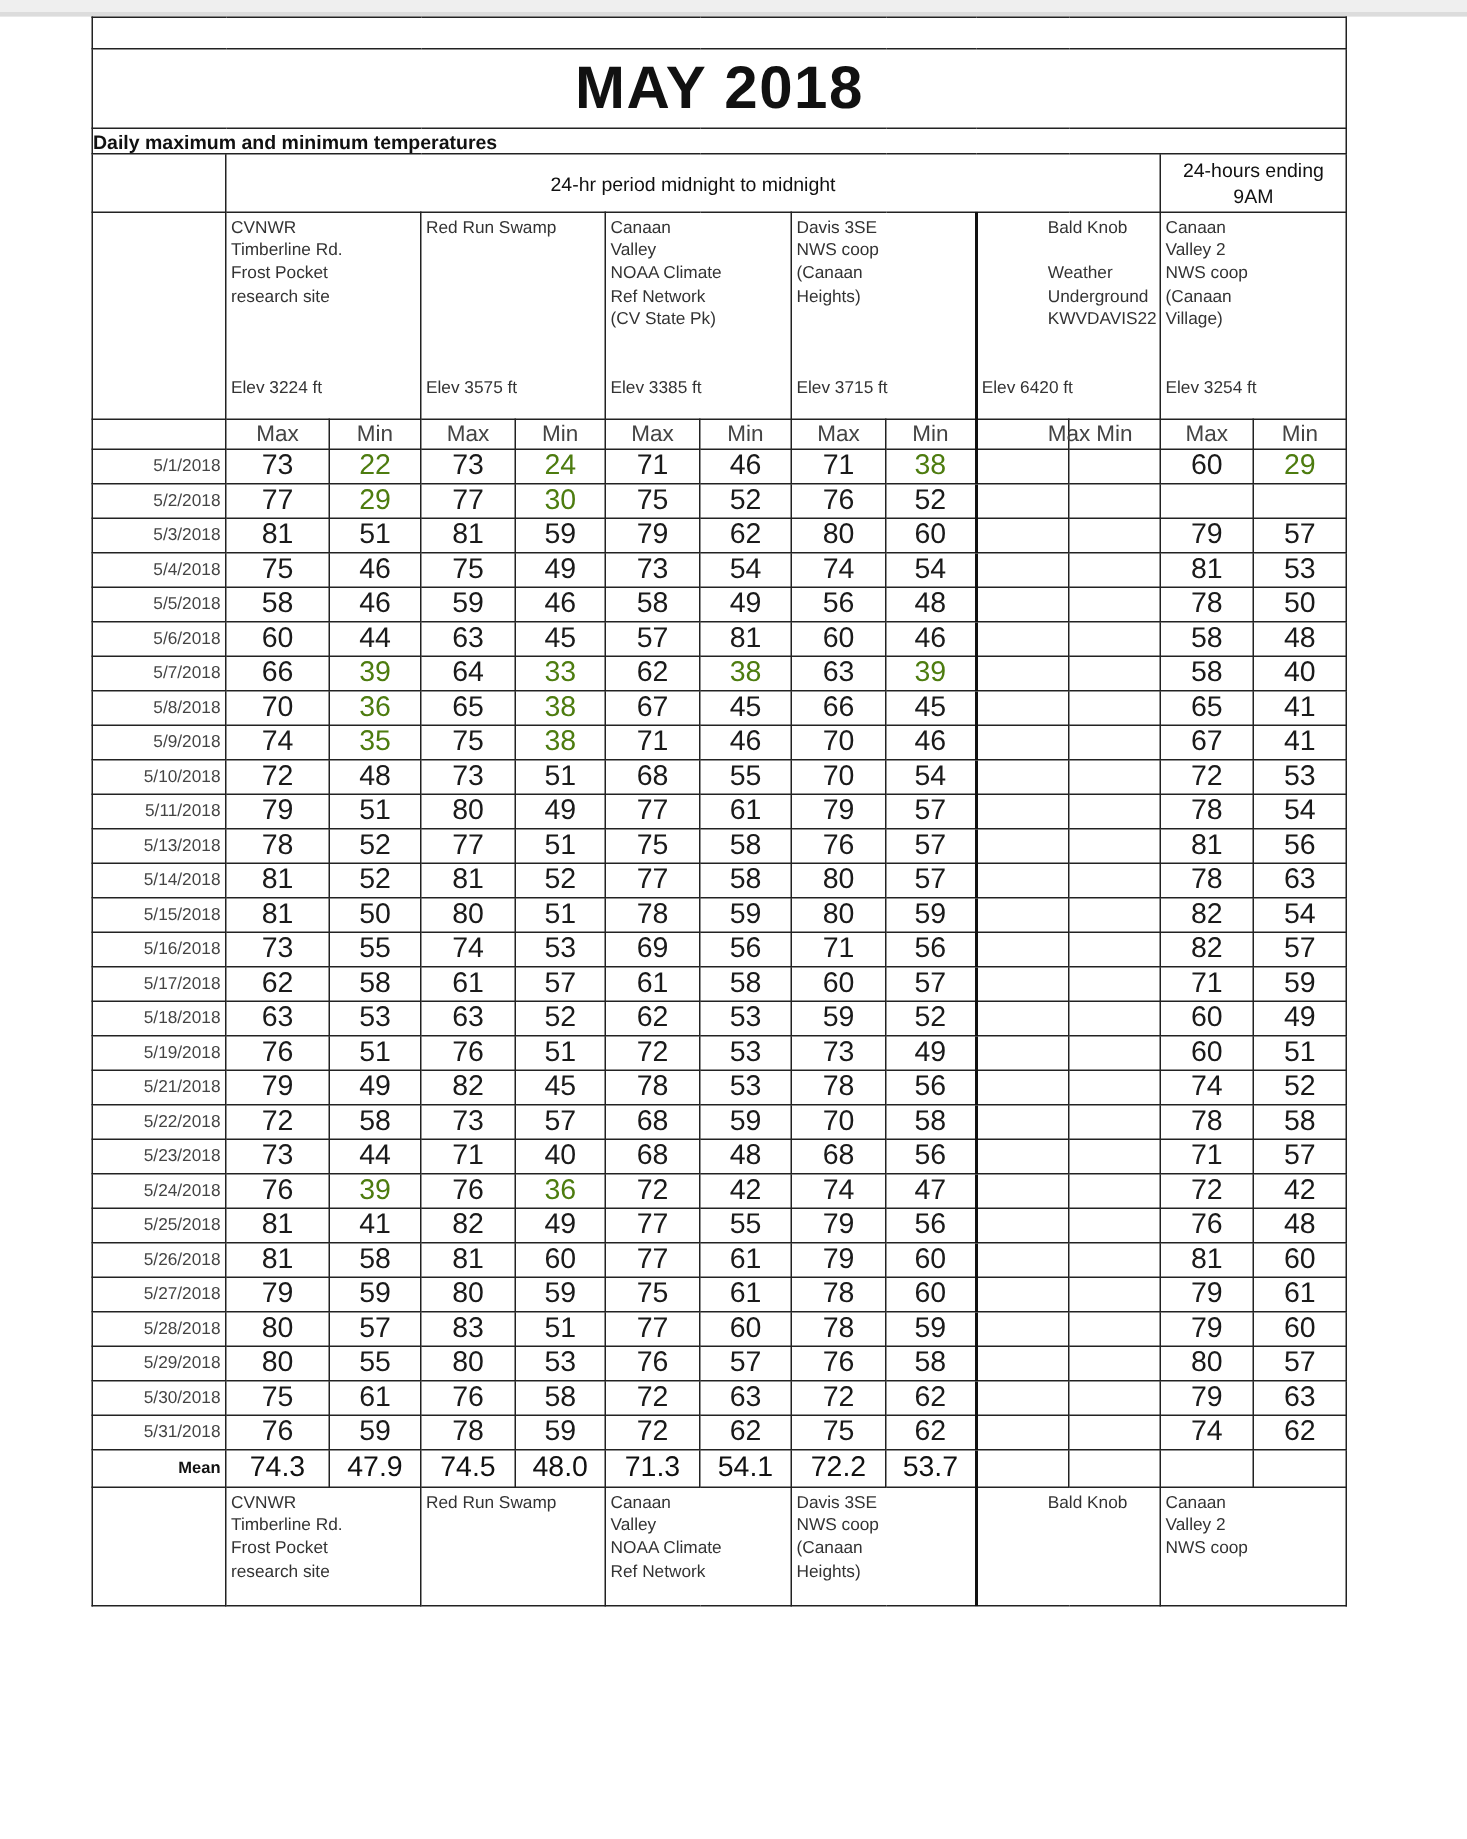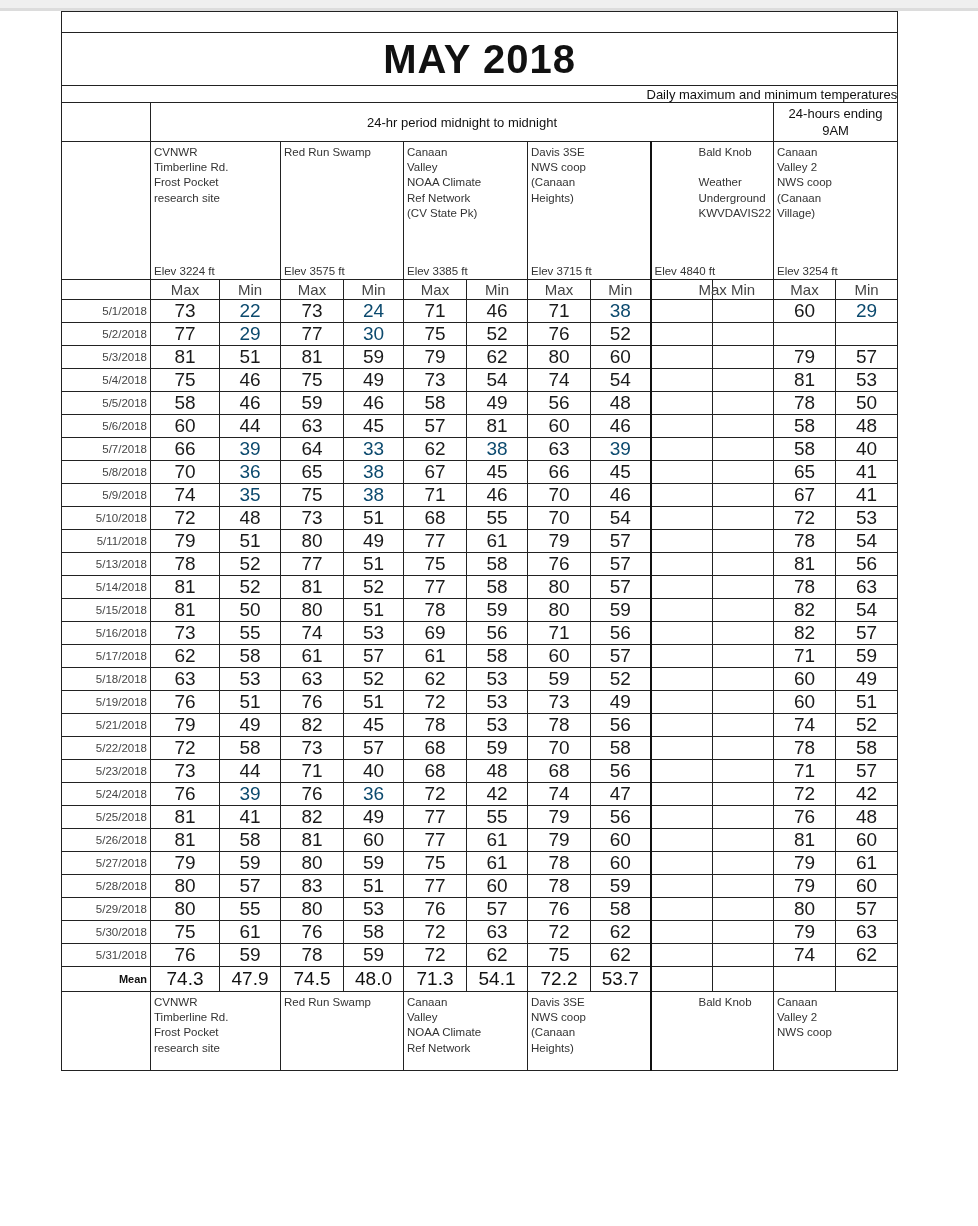--- a/index.html
+++ b/index.html
@@ -3,30 +3,30 @@
 <meta charset="utf-8">
 <style>
   html, body { margin:0; padding:0; background:#ffffff; }
   body { width:978px; height:1226px; position:relative; overflow:hidden; font-family:"Liberation Sans", sans-serif; color:#111; }
   .topbar { position:absolute; left:0; top:0; width:978px; height:8px; background:#efefef; border-bottom:3px solid #dcdcdc; }
   .sheet { position:absolute; left:61px; top:11px; width:836px; }
   table { border-collapse:collapse; width:836px; table-layout:fixed; }
   td { border:1.5px solid #222; padding:0; vertical-align:middle; }
   .blank-row td { height:20px; }
   .title { text-align:center; font-size:40px; font-weight:bold; height:52px; letter-spacing:1px; }
-  .subtitle { text-align:right; font-size:13px; height:16px; }
+  .subtitle { text-align:left; font-size:13px; height:16px;font-weight:bold; }
   .period { text-align:center; font-size:13px; height:38px; }
   .ending { text-align:center; font-size:13px; line-height:17px; }
   .station { vertical-align:top; font-size:11.5px; color:#333; padding:3px 3px 2px 3px; line-height:15.2px; height:132px; position:relative; }
   .station .name { white-space:pre-line; display:block; }
-  .station .elev { position:absolute; left:3px; bottom:0; }
+  .station .elev { position:absolute; left:3px; bottom:12px; }
   .mm { text-align:center; font-size:15px; color:#444; height:19px; }
   .date { text-align:right; font-size:11.5px; color:#444; padding-right:3px; height:19.4px; }
   .val { text-align:center; font-size:19px; color:#1a1a1a; }
-  .val.cold { color:#0c4a6e; }
+  .val.cold { color:#4d7c0f; }
   .mean-label { text-align:right; font-size:11px; font-weight:bold; padding-right:3px; height:24px; }
   .mean { text-align:center; font-size:19px; }
   .foot { vertical-align:top; font-size:11.5px; color:#333; padding:3px; line-height:15.2px; height:72px; white-space:pre-line; }
   .thick-l { border-left:2.5px solid #111;padding-left:47px; }
 </style>
 </head>
 <body>
 
 <div class="topbar"></div>
 
@@ -89,21 +89,21 @@
 (Canaan
 Heights)</span>
             <span class="elev">Elev 3715 ft</span>
           </td>
           <td colspan="2" class="station thick-l">
             <span class="name">Bald Knob
 
 Weather
 Underground
 KWVDAVIS22</span>
-            <span class="elev">Elev 4840 ft</span>
+            <span class="elev">Elev 6420 ft</span>
           </td>
           <td colspan="2" class="station">
             <span class="name">Canaan
 Valley 2
 NWS coop
 (Canaan
 Village)</span>
             <span class="elev">Elev 3254 ft</span>
           </td>
         </tr>

